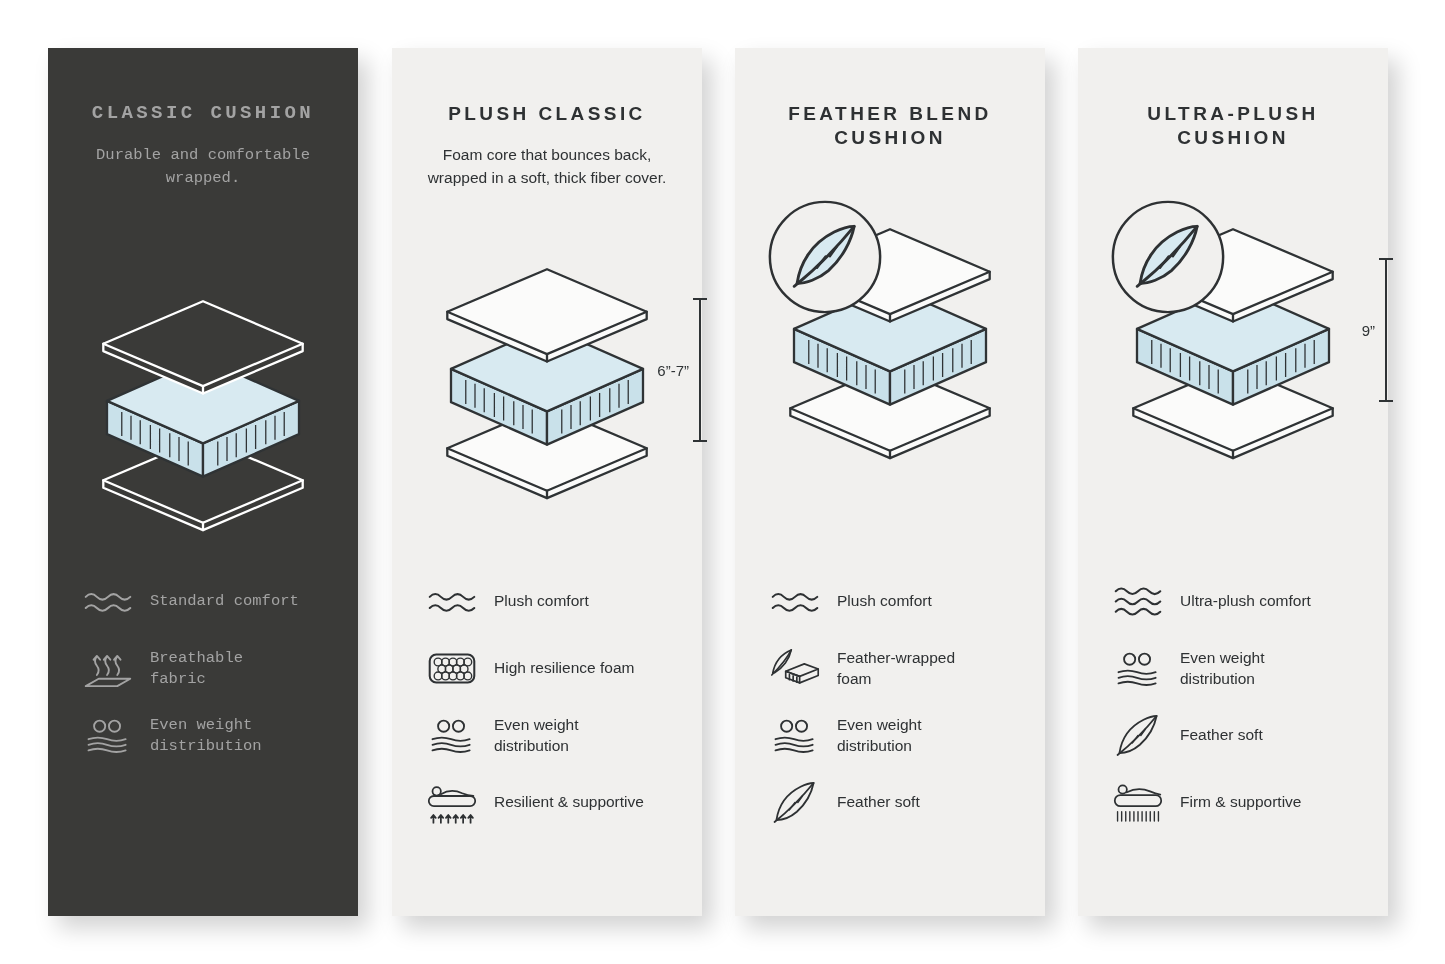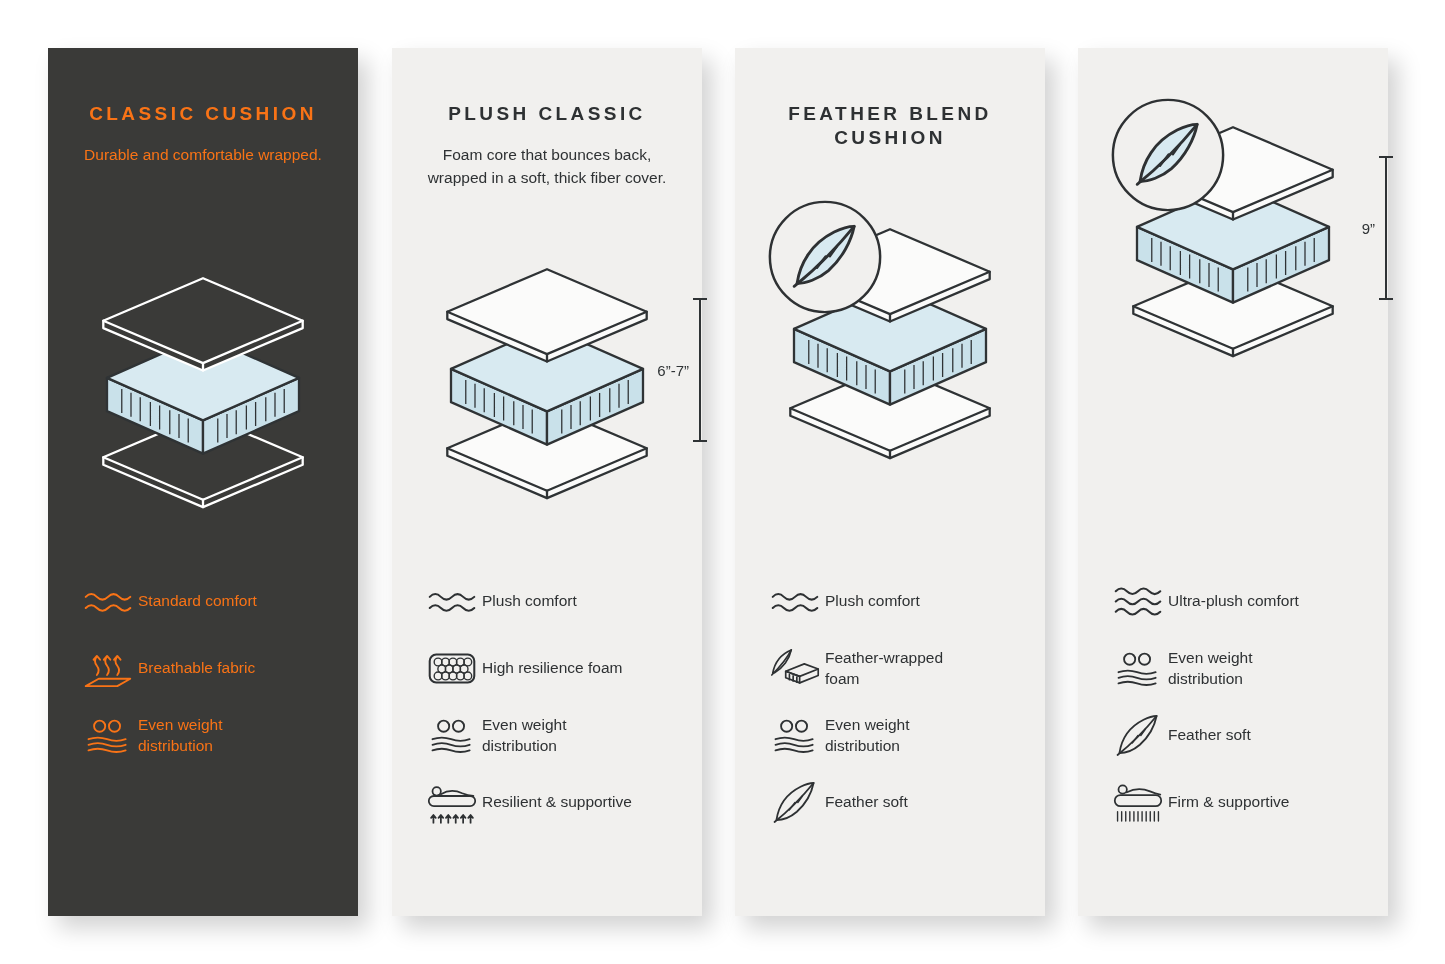--- a/index.html
+++ b/index.html
@@ -17,21 +17,22 @@
   }
   .panel{
     position:absolute;
     top:48px;
     width:310px;
     height:868px;
     box-shadow:10px 12px 22px rgba(0,0,0,0.18);
   }
   .theme-dark{
     background:var(--panel-dark-bg,#3a3a38);
-    color:#f97316;
+    color:#a3a3a3;
+    font-family:Liberation Mono, monospace;
     --panel-bg:var(--panel-dark-bg,#3a3a38);
     --slab:var(--panel-dark-bg,#3a3a38);
     --ds:#ffffff;
   }
   .theme-light{
     background:var(--panel-light-bg,#f1f0ee);
     color:var(--text-on-light,#2e3133);
     --panel-bg:var(--panel-light-bg,#f1f0ee);
     --slab:#fbfbfa;
     --ds:var(--outline-dark,#2f3335);
@@ -102,21 +103,21 @@
     left:34px;
     right:16px;
     top:532px;
     display:flex;
     flex-direction:column;
     gap:24px;
   }
   .feat{
     display:flex;
     align-items:center;
-    gap:4px;
+    gap:16px;
     min-height:40px;
   }
   .ficon{
     flex:none;
     width:52px;
     height:43px;
     color:currentColor;
   }
   .flabel{
     font-size:15.5px;
@@ -369,20 +370,21 @@
       <div class="feat">
         <svg class="ficon" viewBox="0 0 56 46">
             <use href="#sym-feather"></use>
           </svg>
         <span class="flabel">Feather soft</span>
       </div>
     </div>
   </div>
 
   <div class="panel theme-light" style="left:1078px">
+    <h2 class="title">ULTRA-PLUSH CUSHION</h2>
     <div class="diagram">
       <svg class="stack" viewBox="0 0 260 262">
           <use href="#sym-stack"></use>
         </svg>
       <svg class="badge" viewBox="0 0 128 128">
         <circle cx="64" cy="64" r="56" fill="var(--panel-bg)" stroke="currentColor" stroke-width="2.5"></circle>
         <g transform="translate(24,30) scale(1.45)" style="--feather-fill: var(--foam-top,#d8eaf1)">
             <use href="#sym-feather"></use>
           </g>
       </svg>

